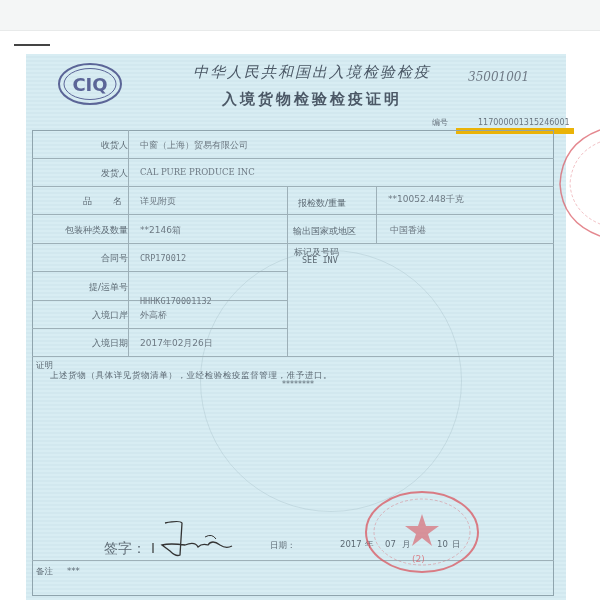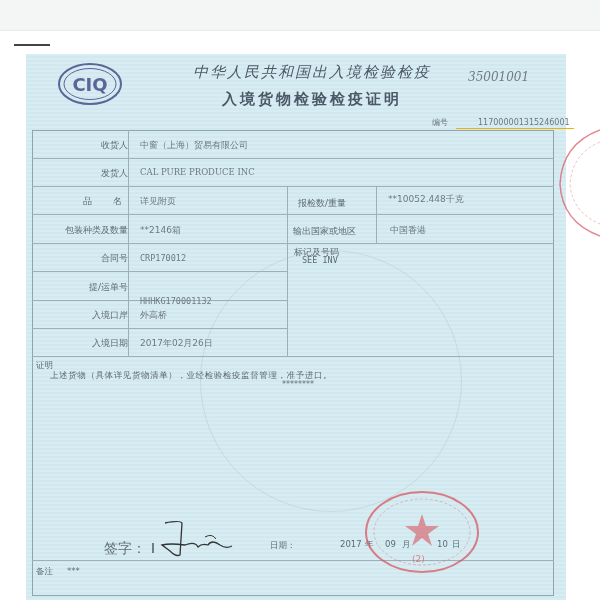--- a/index.html
+++ b/index.html
@@ -8,21 +8,21 @@
   .topstrip { position:absolute; left:0; top:0; width:600px; height:30px; background:#f4f6f6; border-bottom:1px solid #e8eaea; }
   .dash { position:absolute; left:14px; top:44px; width:36px; height:2px; background:#444; }
   .sheet { position:absolute; left:26px; top:54px; width:540px; height:546px;
            background: repeating-linear-gradient(180deg, #d8edf3 0px, #d8edf3 2px, #d2e8ef 2px, #d2e8ef 4px); }
   .logo { position:absolute; left:57px; top:62px; width:66px; height:44px; }
   .title1 { position:absolute; left:172px; top:63px; width:280px; text-align:center; font-size:15px; letter-spacing:2px; color:#4b5866;font-style:italic; }
   .title2 { position:absolute; left:172px; top:90px; width:280px; text-align:center; font-size:15px; letter-spacing:3px; font-weight:bold; color:#4b5866; }
   .handnum { position:absolute; left:468px; top:70px; font-family:"DejaVu Serif", serif; font-style:italic; font-size:12px; color:#6f7a86; }
   .serial { position:absolute; left:432px; top:117px; font-size:8px; color:#6a7680; }
   .serial .lbl { margin-right:8px; }
-  .serial .num { display:inline-block; border-bottom:1px solid #eab308; padding:0 4px 1px 22px; }
+  .serial .num { display:inline-block; border-bottom:6px solid #eab308; padding:0 4px 1px 22px; }
   .grid { position:absolute; left:32px; top:130px; width:522px; height:466px; border:1px solid #8fa4ad; box-sizing:border-box; }
   .hl { position:absolute; height:1px; background:#9db0b8; }
   .vl { position:absolute; width:1px; background:#9db0b8; }
   .cell { position:absolute; font-size:9px; color:#5d6a74; white-space:nowrap; }
   .label { text-align:right; width:96px; }
   .val { color:#6d7983; }
   .mono { font-family:"DejaVu Sans Mono", monospace; font-size:8.5px; }
   .cert-h { position:absolute; left:36px; top:360px; font-size:8.5px; color:#5d6a74; }
   .cert-b { position:absolute; left:50px; top:370px; font-size:8.5px; color:#5d6a74; letter-spacing:0.6px; }
   .stars { position:absolute; left:282px; top:380px; font-size:8px; color:#5d6a74; }
@@ -110,21 +110,21 @@
 
 <div class="sig-lbl">签字：</div>
 <svg class="sig" viewBox="0 0 85 45">
   <path d="M3 28 L3 38" stroke="#333" stroke-width="1.2" fill="none"></path>
   <path d="M15 8 Q30 5 32 8 L30 40 Q26 42 20 36 L12 30 Q20 28 35 30 Q45 26 48 32 Q52 28 58 30 Q62 24 70 30 Q76 34 82 31" stroke="#333" stroke-width="1.3" fill="none"></path>
   <path d="M55 22 Q62 18 66 24" stroke="#333" stroke-width="1" fill="none"></path>
 </svg>
 <div class="date-lbl">日期：</div>
 <span class="date-v" style="left:340px">2017</span>
 <span class="date-v" style="left:365px">年</span>
-<span class="date-v" style="left:385px">09</span>
+<span class="date-v" style="left:385px">07</span>
 <span class="date-v" style="left:402px">月</span>
 <span class="date-v" style="left:437px">10</span>
 <span class="date-v" style="left:452px">日</span>
 
 <svg class="seal" viewBox="0 0 120 88">
   <ellipse cx="60" cy="44" rx="56" ry="40" fill="none" stroke="#d9555f" stroke-width="2" opacity="0.75"></ellipse>
   <ellipse cx="60" cy="44" rx="48" ry="33" fill="none" stroke="#d9555f" stroke-width="0.6" stroke-dasharray="3 2" opacity="0.6"></ellipse>
   <polygon points="60,26 64,38 77,38 66,46 70,58 60,50 50,58 54,46 43,38 56,38" fill="#d9555f" opacity="0.6"></polygon>
   <text x="50" y="74" font-size="9" fill="#d9555f" opacity="0.7" font-family="DejaVu Sans, sans-serif">(2)</text>
 </svg>

